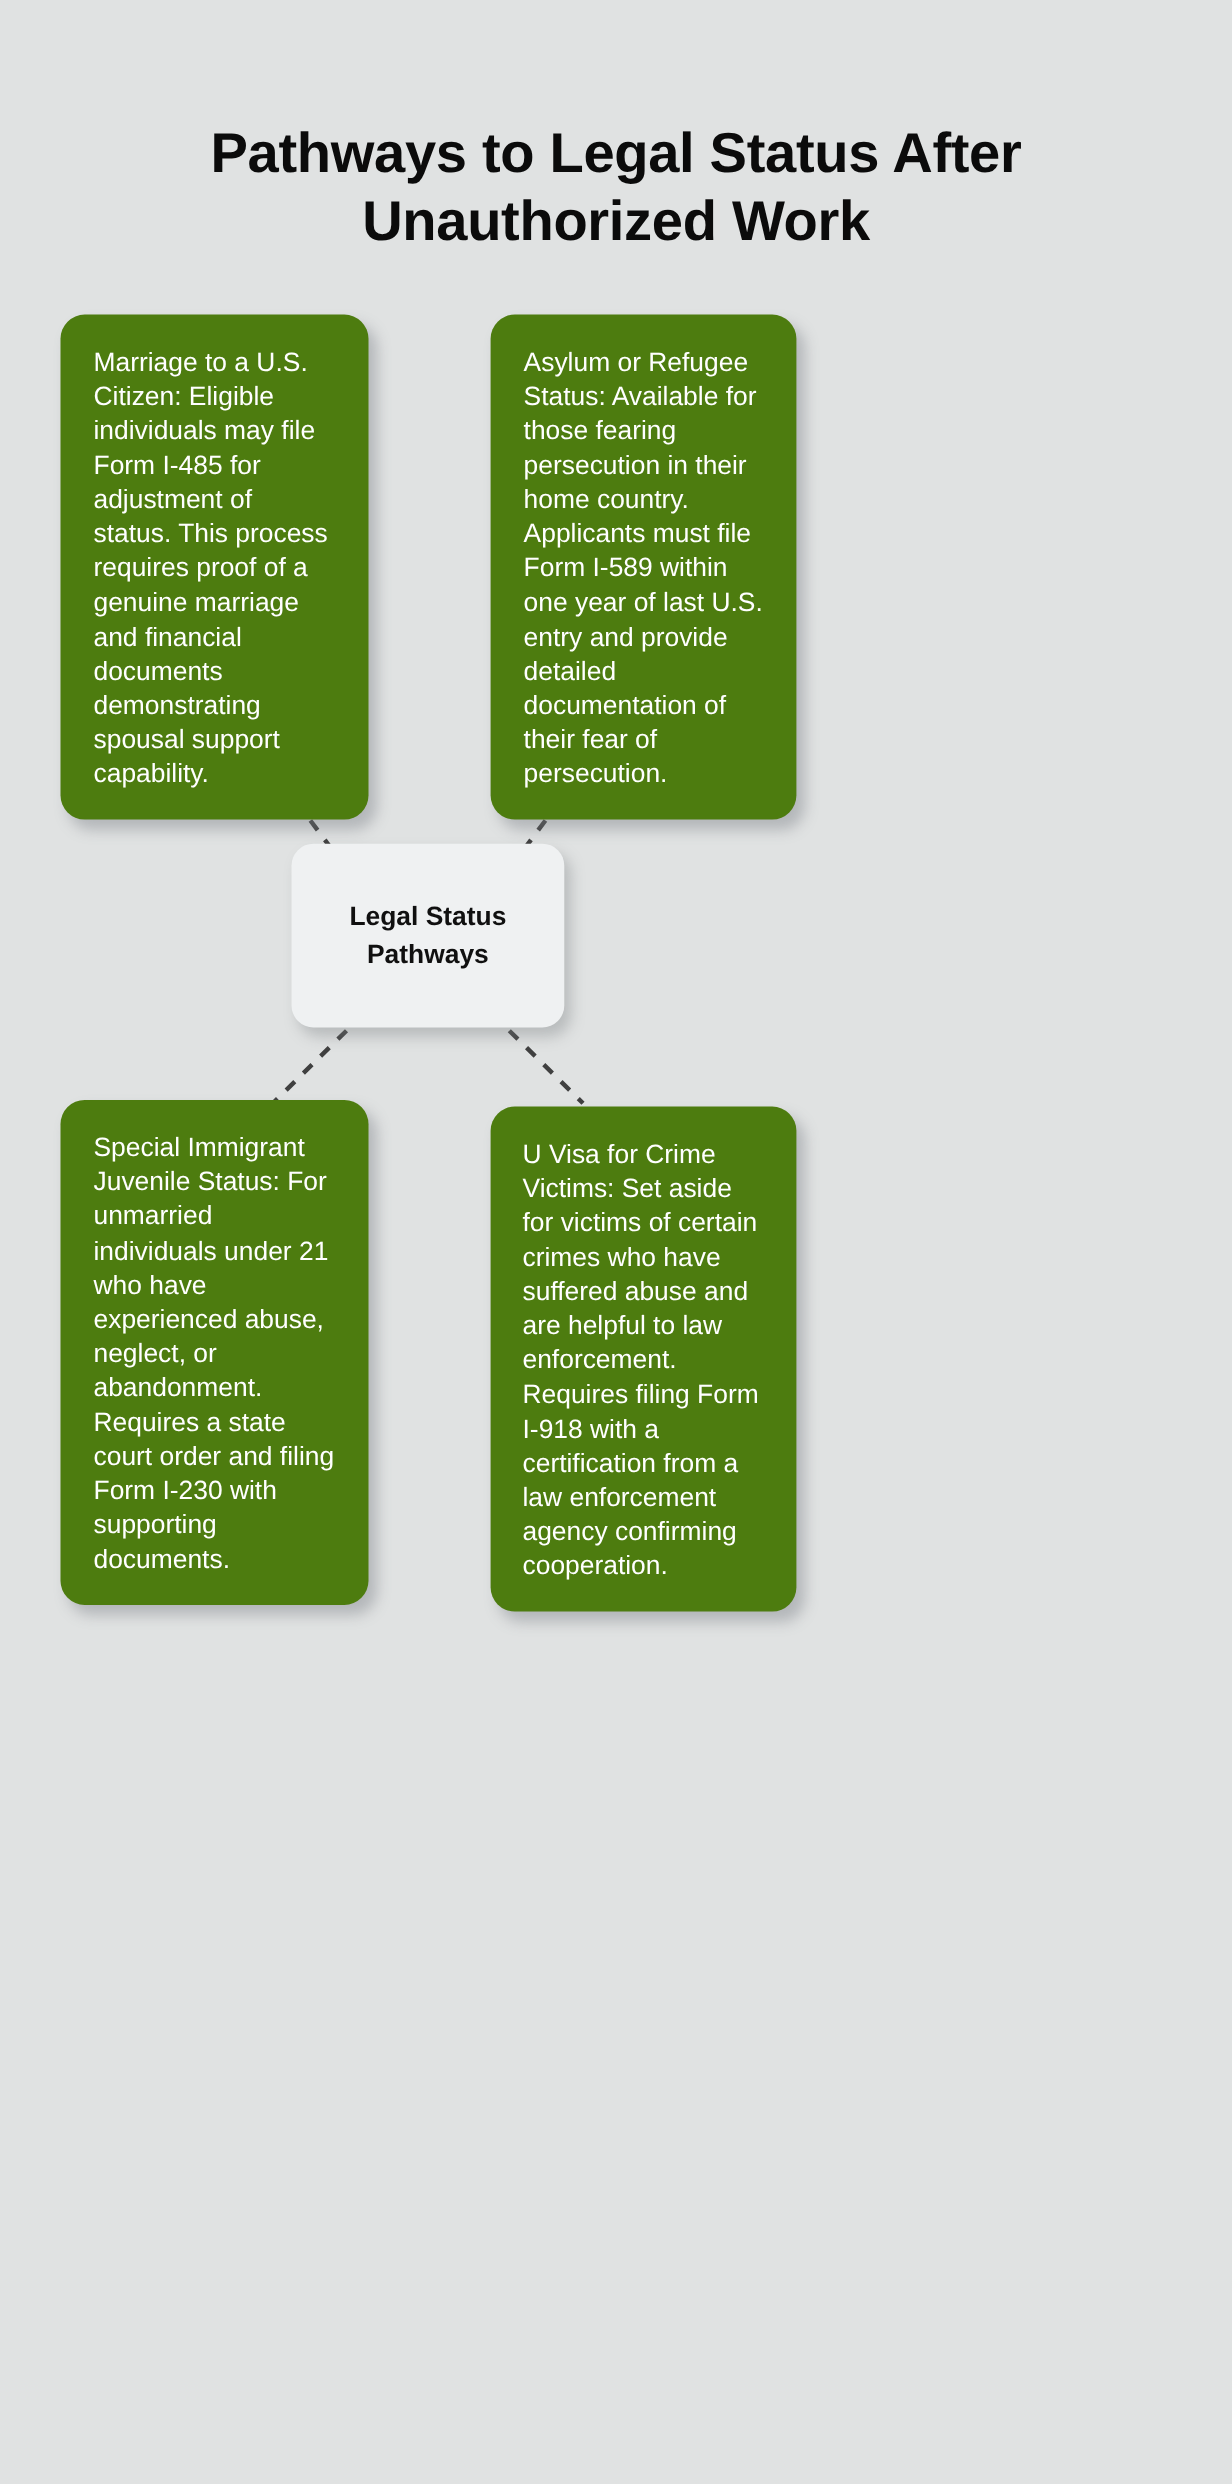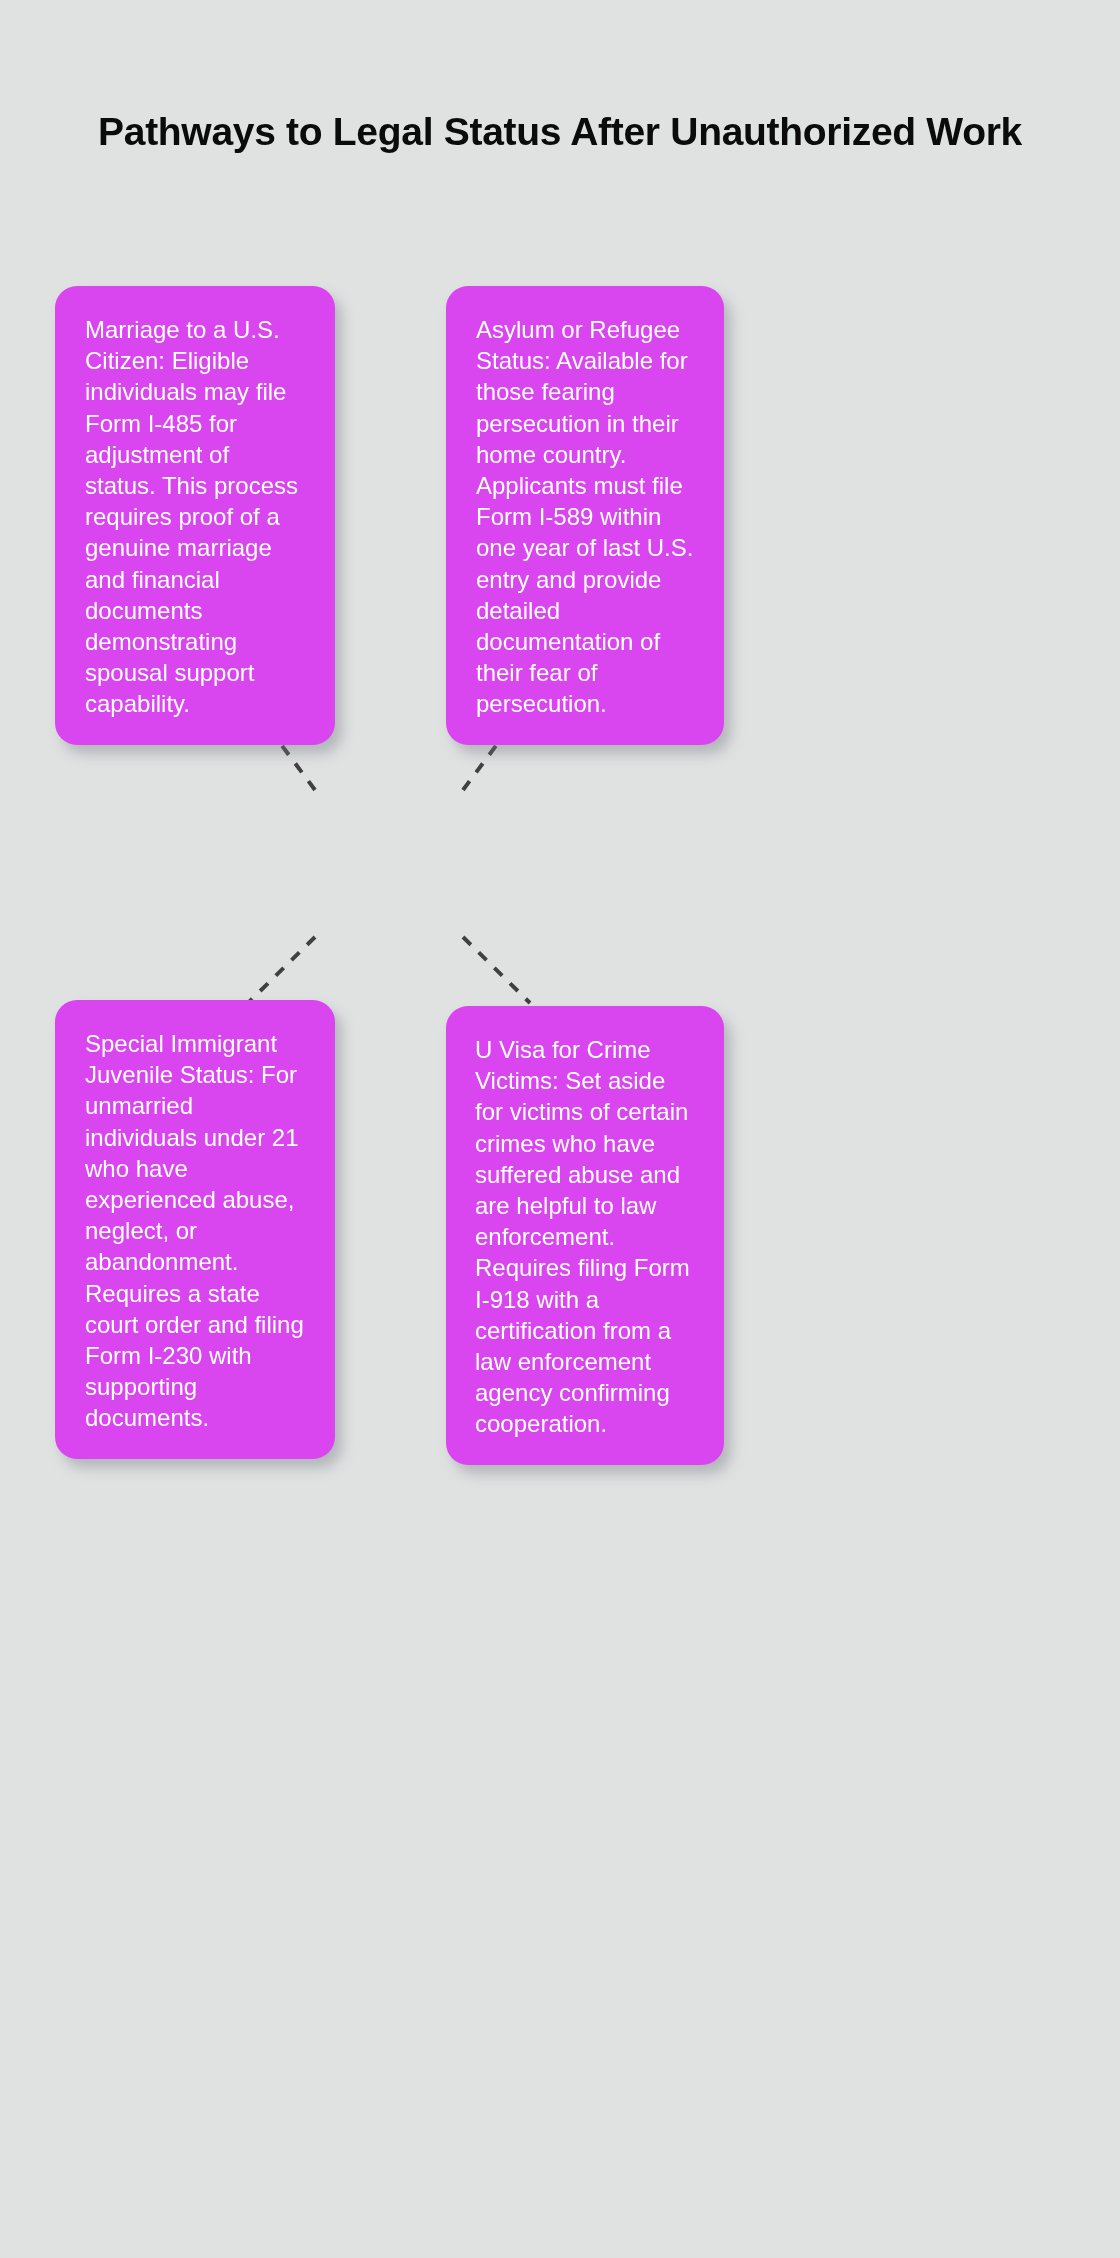--- a/index.html
+++ b/index.html
@@ -19,21 +19,21 @@
     background: #e0e2e2;
   }
 
   
   #title {
     position: absolute;
     top: 108px;
     left: 0;
     width: 1120px;
     text-align: center;
-    font-size: 39px;
+    font-size: 51px;
     line-height: 1.22;
     font-weight: bold;
     color: #0b0b0b;
     letter-spacing: -0.3px;
     padding: 0 60px;
   }
 
   
   #connectors {
     position: absolute;
@@ -41,21 +41,21 @@
     width: 1120px;
     height: 2258px;
     pointer-events: none;
     z-index: 1;
   }
 
   
   .card {
     position: absolute;
     z-index: 2;
-    background: #d946ef;
+    background: #4d7c0f;
     border-radius: 22px;
     color: #ffffff;
     font-size: 24px;
     line-height: 1.30;
     padding: 28px 30px 26px 30px;
     box-shadow: 7px 9px 13px rgba(120,125,130,0.42);
   }
 
   #card-tl { left: 55px;  top: 286px;  width: 280px; }
   #card-tr { left: 446px; top: 286px;  width: 278px; }
@@ -102,20 +102,23 @@
   </svg>
 
   <div class="card" id="card-tl">
     <span>Marriage to a U.S. Citizen: Eligible individuals may file Form I-485 for adjustment of status. This process requires proof of a genuine marriage and financial documents demonstrating spousal support capability.</span>
   </div>
 
   <div class="card" id="card-tr">
     <span>Asylum or Refugee Status: Available for those fearing persecution in their home country. Applicants must file Form I-589 within one year of last U.S. entry and provide detailed documentation of their fear of persecution.</span>
   </div>
 
+  <div id="hub">
+    <div id="hub-label">Legal Status Pathways</div>
+  </div>
 
   <div class="card" id="card-bl">
     <span>Special Immigrant Juvenile Status: For unmarried individuals under 21 who have experienced abuse, neglect, or abandonment. Requires a state court order and filing Form I-230 with supporting documents.</span>
   </div>
 
   <div class="card" id="card-br">
     <span>U Visa for Crime Victims: Set aside for victims of certain crimes who have suffered abuse and are helpful to law enforcement. Requires filing Form I-918 with a certification from a law enforcement agency confirming cooperation.</span>
   </div>
 
 </div>

